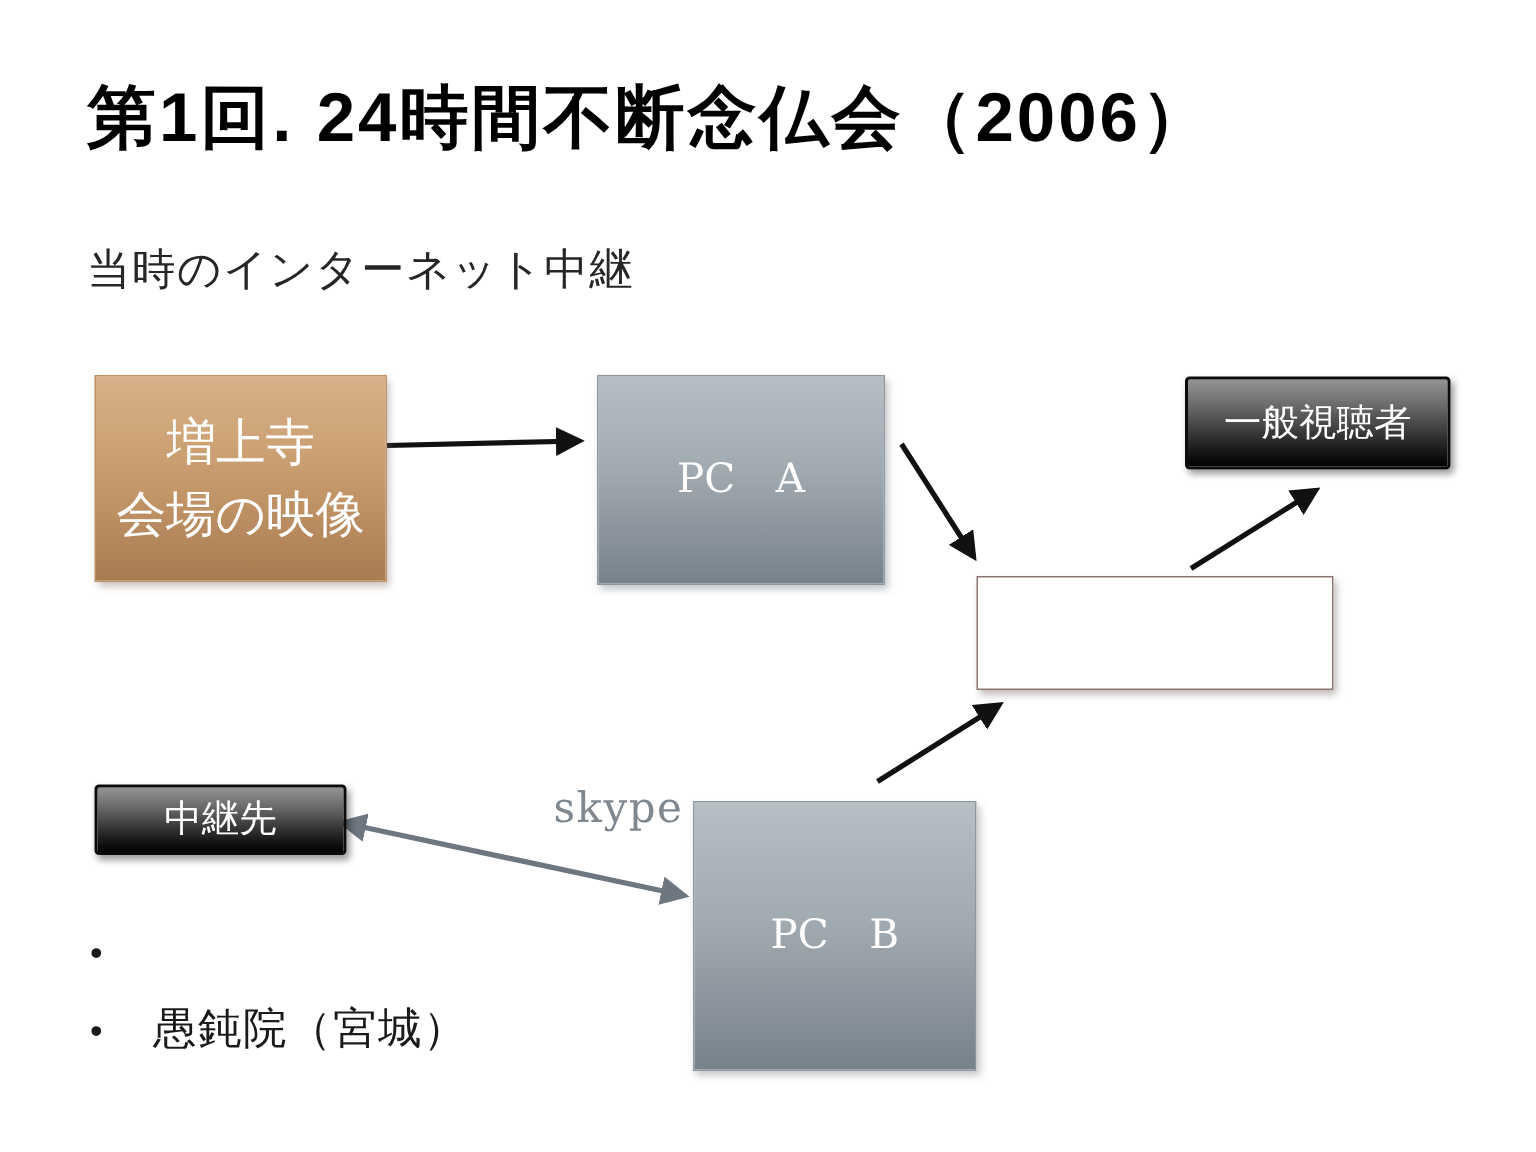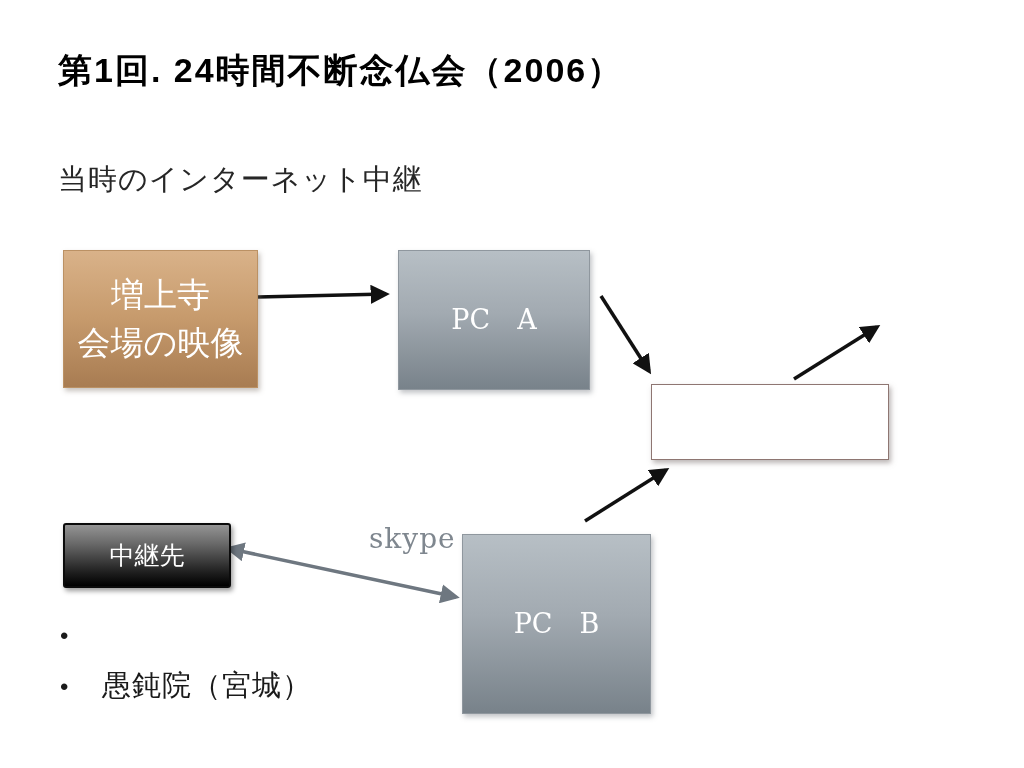--- a/index.html
+++ b/index.html
@@ -9,21 +9,21 @@
     height: 768px;
     background: #ffffff;
     overflow: hidden;
     font-family: "Liberation Sans", "DejaVu Sans", sans-serif;
   }
 
   .title {
     position: absolute;
     left: 58px;
     top: 48px;
-    font-size: 34px;
+    font-size: 46px;
     font-weight: 800;
     letter-spacing: 2px;
     color: #000000;
     white-space: nowrap;
   }
 
   .subtitle {
     position: absolute;
     left: 58px;
     top: 160px;
@@ -70,21 +70,21 @@
     background: linear-gradient(180deg, #ccacа8 0%, #cbaba7 0%, #b2908b 55%, #9e7f7a 100%);
     border: 1px solid #8e7672;
     box-shadow: 2px 3px 5px rgba(120,110,108,0.5);
     font-size: 24px;
   }
 
   .node-venue     { left: 63px;  top: 250px; width: 195px; height: 138px; }
   .node-pc-a      { left: 398px; top: 250px; width: 192px; height: 140px; }
   .node-viewers   { left: 790px; top: 251px; width: 177px; height: 62px;  }
   .node-streaming { left: 651px; top: 384px; width: 238px; height: 76px;  }
-  .node-relay     { left: 63px;  top: 523px; width: 168px; height: 65px;  }
+  .node-relay     { left: 63px;  top: 523px; width: 168px; height: 47px;  }
   .node-pc-b      { left: 462px; top: 534px; width: 189px; height: 180px; }
 
   .edge-label {
     position: absolute;
     left: 325px;
     top: 522px;
     font-family: "DejaVu Serif", "Liberation Serif", serif;
     font-size: 28px;
     color: #7f878f;
     letter-spacing: 1px;
@@ -147,20 +147,23 @@
 
   <div class="node tan node-venue">
     <span>増上寺</span>
     <span>会場の映像</span>
   </div>
 
   <div class="node graybox node-pc-a">
     <span>PC　A</span>
   </div>
 
+  <div class="node dark node-viewers">
+    <span>一般視聴者</span>
+  </div>
 
   <div class="node mauve node-streaming">
     <span>ストリーミング</span>
     <span>サーバー</span>
   </div>
 
   <div class="node dark node-relay">
     <span>中継先</span>
   </div>
 

